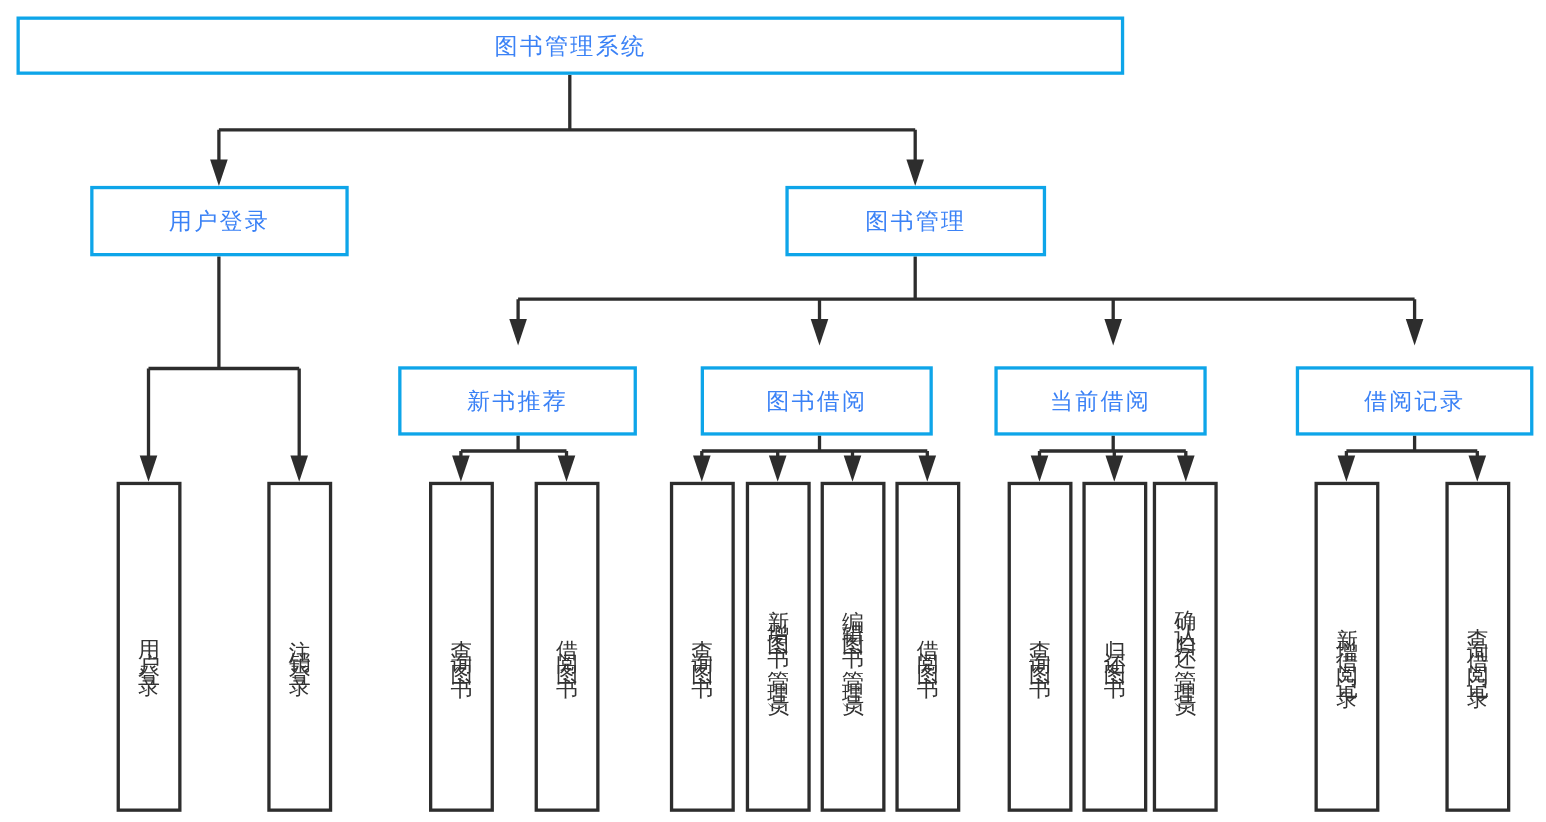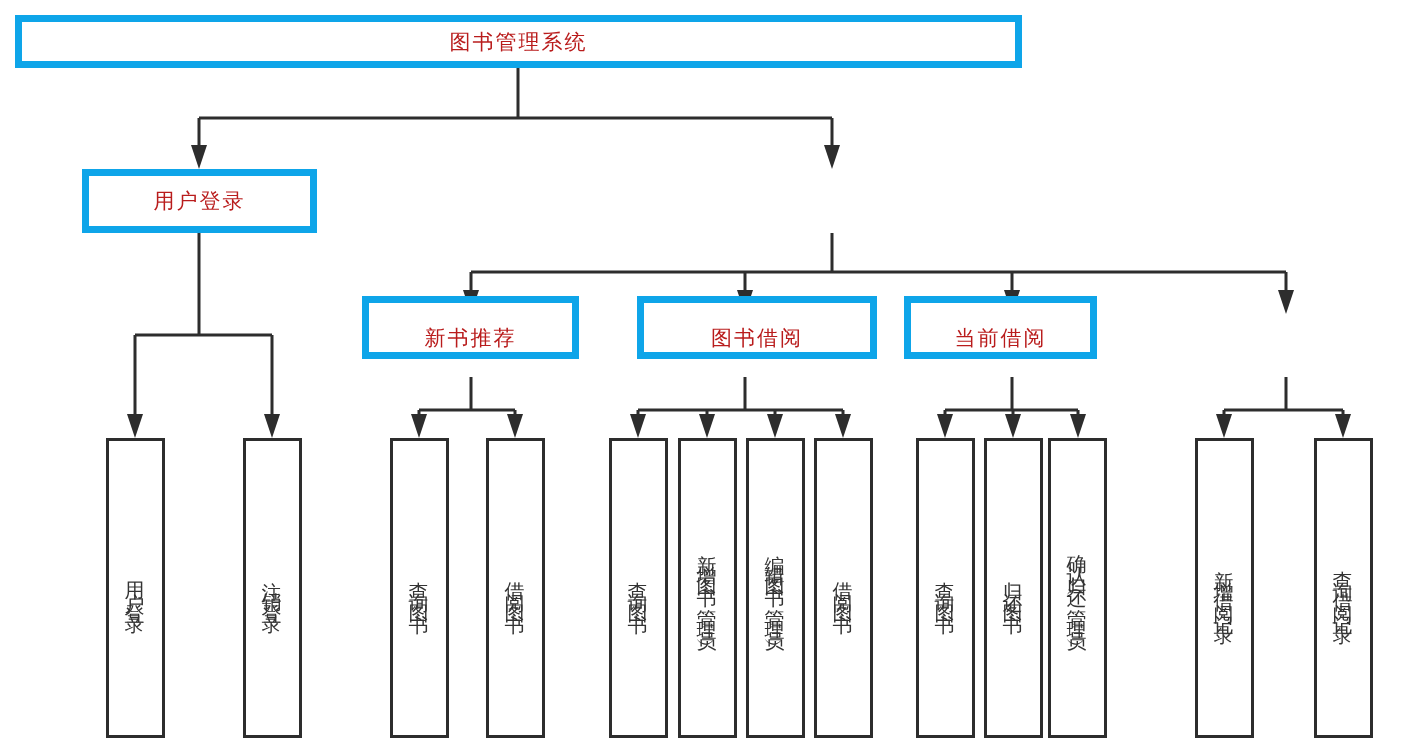--- a/index.html
+++ b/index.html
@@ -28,32 +28,32 @@
     stroke: #2d2d2d;
     stroke-width: 3;
   }
   .connectors polygon {
     fill: #2d2d2d;
     stroke: none;
   }
   .node {
     position: absolute;
     box-sizing: border-box;
-    border: 7px solid #0ea5e9;
+    border: 3px solid #0ea5e9;
     background: #ffffff;
     display: flex;
     align-items: center;
     justify-content: center;
     font-size: 21px;
     letter-spacing: 2px;
-    color: #b91c1c;
+    color: #3b82f6;
   }
   .node.root   { left: 15px;  top: 15px;  width: 1007px; height: 53px; }
   .node.lvl2   { top: 169px; height: 64px; }
-  .node.lvl3   { top: 296px; height: 63px; align-items: flex-end; }
+  .node.lvl3   { top: 333px; height: 63px; }
   .leaf {
     position: absolute;
     top: 438px;
     width: 59px;
     height: 300px;
     box-sizing: border-box;
     border: 3px solid #2d2d2d;
     background: #ffffff;
     display: flex;
     align-items: center;
@@ -111,29 +111,35 @@
     </g>
   </svg>
 
   <div class="node root">
     <span>图书管理系统</span>
   </div>
 
   <div class="node lvl2" style="left:82px;width:235px;">
     <span>用户登录</span>
   </div>
+  <div class="node lvl2" style="left:714px;width:237px;">
+    <span>图书管理</span>
+  </div>
 
   <div class="node lvl3" style="left:362px;width:217px;">
     <span>新书推荐</span>
   </div>
-  <div class="node lvl3" style="left:637px;width:240px;">
+  <div class="node lvl3" style="left:637px;width:211px;">
     <span>图书借阅</span>
   </div>
   <div class="node lvl3" style="left:904px;width:193px;">
     <span>当前借阅</span>
+  </div>
+  <div class="node lvl3" style="left:1178px;width:216px;">
+    <span>借阅记录</span>
   </div>
 
   <div class="leaf" style="left:106px;">
     <span>用户登录</span>
   </div>
   <div class="leaf" style="left:243px;">
     <span>注销登录</span>
   </div>
 
   <div class="leaf" style="left:390px;">

